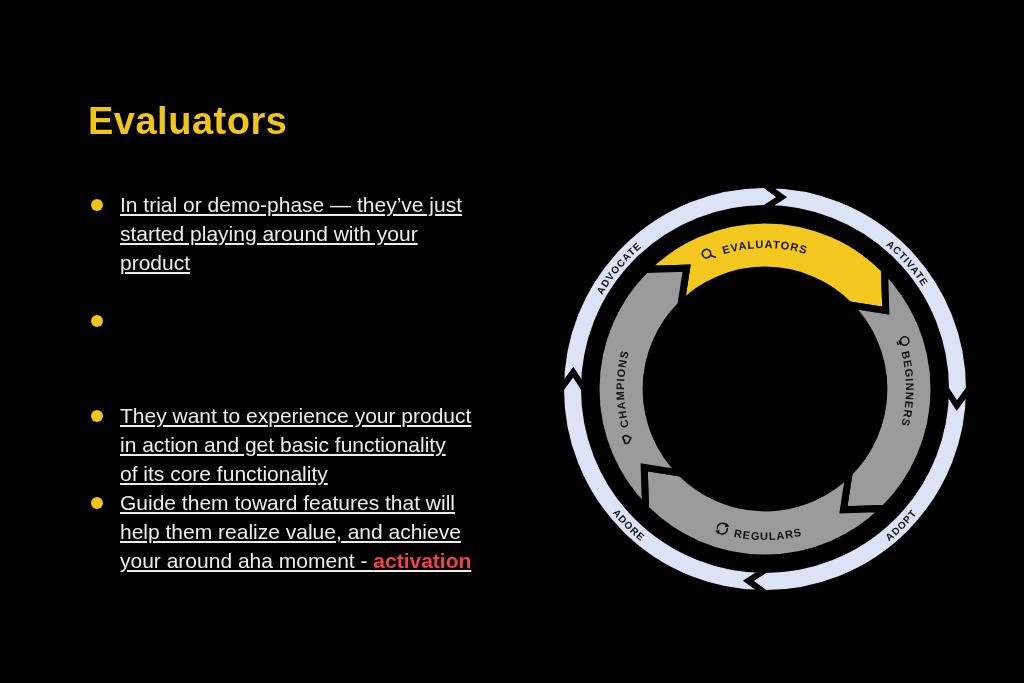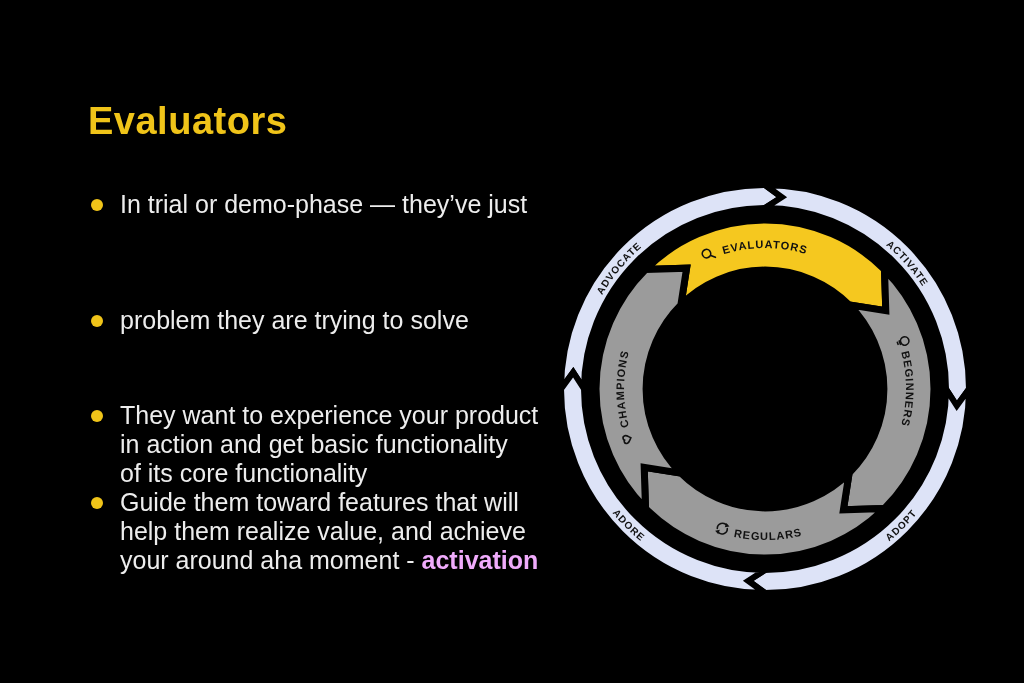--- a/index.html
+++ b/index.html
@@ -9,46 +9,47 @@
   }
   .title{
     position:absolute;left:88px;top:100px;margin:0;
     font-size:38px;font-weight:bold;letter-spacing:.5px;color:#f0c419;
   }
   .bullet{position:absolute;left:88px;width:450px;}
   .dot{
     position:absolute;left:3px;top:9px;width:12px;height:12px;border-radius:50%;
     background:#f0c419;
   }
-  .lines{margin-left:32px;color:#ededed;font-size:25px;line-height:29px;}
+  .lines{margin-left:32px;color:#ededed;font-size:21px;line-height:29px;text-decoration:underline;}
   .line{display:block;white-space:nowrap;}
-  .line b{font-weight:bold;color:#f0abfc;}
+  .line b{font-weight:bold;color:#ef4444;}
   .diagram{position:absolute;left:557px;top:181px;}
   .seg-label{font-family:"Liberation Sans",sans-serif;font-size:11px;font-weight:bold;letter-spacing:1px;fill:#111;}
   .ring-label{font-family:"Liberation Sans",sans-serif;font-size:10px;font-weight:bold;letter-spacing:1px;fill:#111;}
   .icon{stroke:#111;stroke-width:1.6;fill:none;stroke-linecap:round;stroke-linejoin:round;}
 </style>
 </head>
 <body>
 
 <div class="slide">
 
   <h1 class="title">Evaluators</h1>
 
   <div class="bullet" style="top:190px">
     <span class="dot"></span>
     <div class="lines">
       <span class="line">In trial or demo-phase — they’ve just</span>
+      <span class="line">started playing around with your</span>
+      <span class="line">product</span>
     </div>
   </div>
 
   <div class="bullet" style="top:306px">
     <span class="dot"></span>
     <div class="lines">
-      <span class="line">problem they are trying to solve</span>
     </div>
   </div>
 
   <div class="bullet" style="top:401px">
     <span class="dot"></span>
     <div class="lines">
       <span class="line">They want to experience your product</span>
       <span class="line">in action and get basic functionality</span>
       <span class="line">of its core functionality</span>
     </div>

